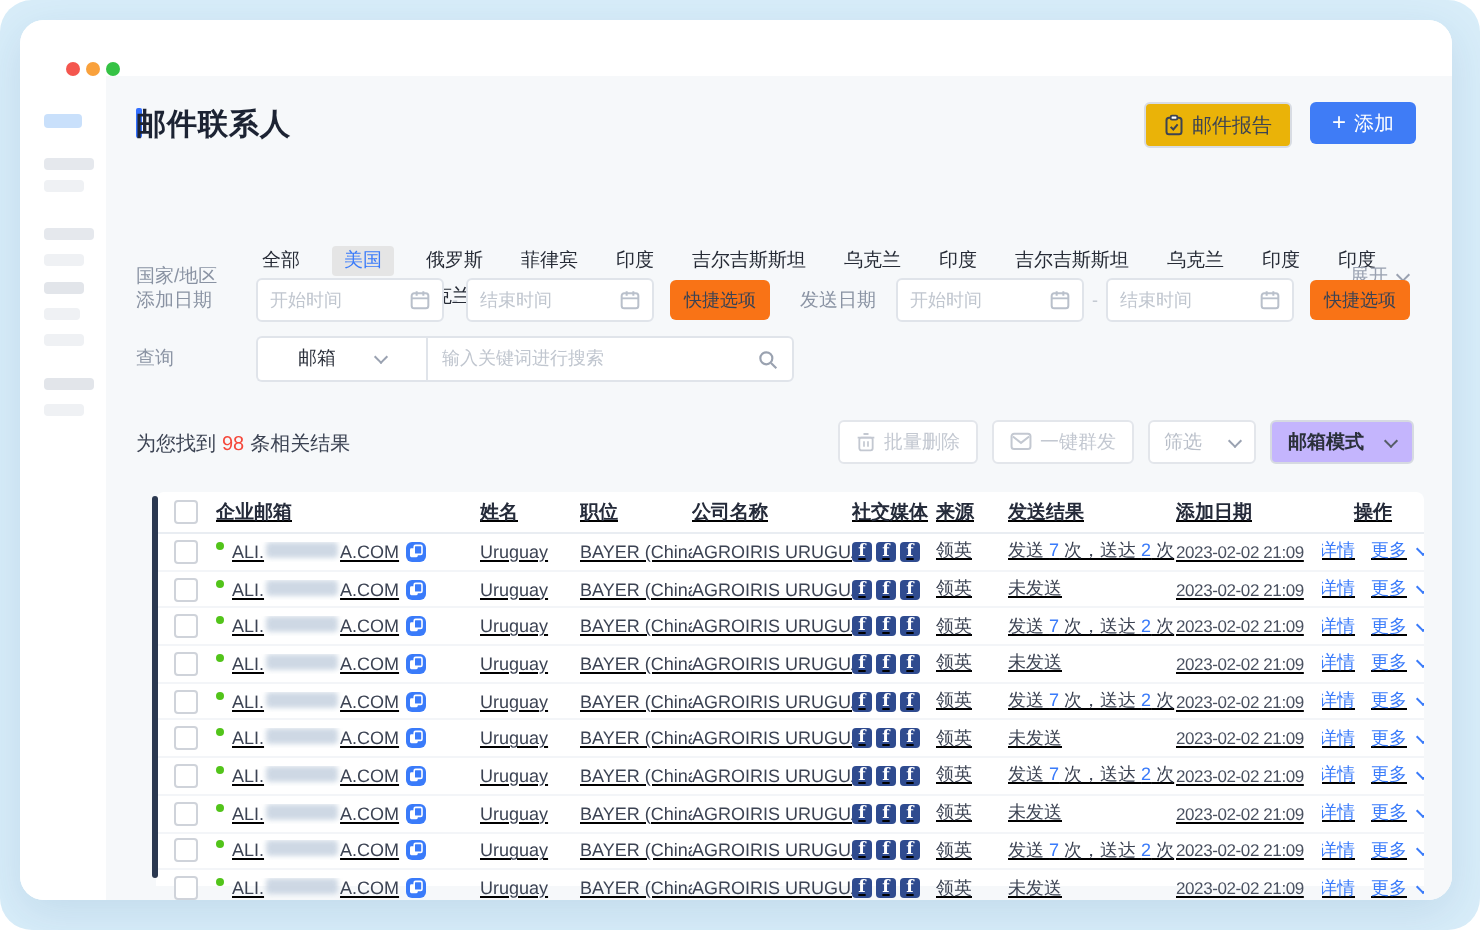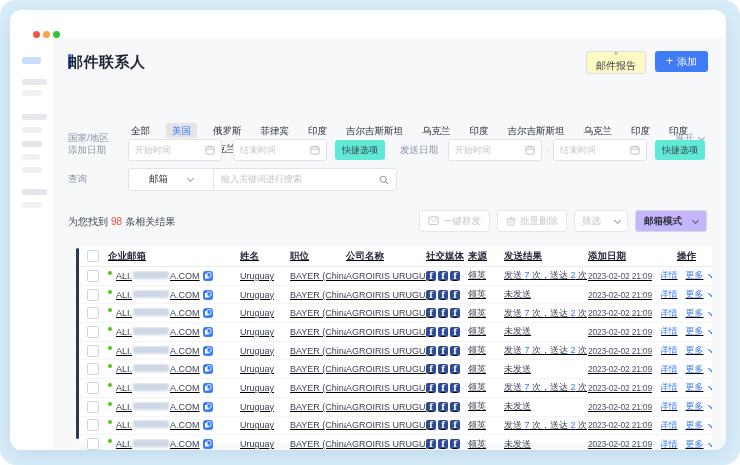--- a/index.html
+++ b/index.html
@@ -9,36 +9,36 @@
   .titlebar{position:absolute;left:0;top:0;right:0;height:28px;background:#fff;}
   .dot{position:absolute;top:21px;width:7px;height:7px;border-radius:50%;}
   .sidebar{position:absolute;left:0;top:28px;width:43px;bottom:0;background:#fff;}
   .sk{position:absolute;left:12px;height:6px;border-radius:2px;background:#ecEEf2;}
   .content{position:absolute;left:43px;top:28px;right:0;bottom:0;background:#f6f8fa;}
   
   .page-header{position:absolute;left:15px;right:18px;top:13px;height:24px;}
   .taccent{position:absolute;left:0;top:3px;width:3px;height:15px;background:#3370ff;border-radius:1px;}
   .ptitle{position:absolute;left:0;top:2px;font-size:15px;font-weight:bold;color:#1c2333;letter-spacing:.5px;}
   .hdr-btns{position:absolute;right:0;top:0;display:flex;gap:9px;}
-  .btn-report{height:21px;border:1px solid #d8dce3;border-radius:3px;background:#fef9c3;color:#3c4353;font-size:10px;display:flex;align-items:center;gap:4px;padding:0 9px;cursor:pointer;flex-direction:column;}
+  .btn-report{height:21px;border:1px solid #d8dce3;border-radius:3px;background:#eab308;color:#3c4353;font-size:10px;display:flex;align-items:center;gap:4px;padding:0 9px;cursor:pointer;}
   .btn-add{height:21px;border:none;border-radius:3px;background:#3f7cf6;color:#fff;font-size:10px;display:flex;align-items:center;gap:4px;padding:0 11px;cursor:pointer;}
   .plus{font-size:12px;line-height:1;margin-top:-1px;}
   
   .frow{position:absolute;left:15px;right:14px;display:flex;align-items:center;}
   .flabel{flex:0 0 60px;color:#8a93a3;font-size:9.5px;}
   .fitem{color:#262b36;font-size:9.5px;margin-right:19px;display:inline-flex;align-items:center;cursor:pointer;}
   .chev{display:inline-block;width:4px;height:4px;border-right:1.1px solid currentColor;border-bottom:1.1px solid currentColor;transform:rotate(45deg);margin-left:5px;margin-bottom:2px;}
   .chev-g{color:#9aa2b1;}
   .chev-b{color:#3a7bfa;}
   .citem{color:#262b36;font-size:9.5px;margin-right:13px;cursor:pointer;padding:2px 3px;border-radius:2px;}
   .citem.sel{background:#e5e5e5;color:#3a7bfa;padding:2px 6px;}
   .expand{position:absolute;right:8px;color:#9aa2b1;font-size:9.5px;display:inline-flex;align-items:center;cursor:pointer;}
   .dinput{width:80px;height:20px;border:1px solid #e0e4ea;border-radius:3px;background:#fff;display:flex;align-items:center;justify-content:space-between;padding:0 6px;color:#c0c6cf;font-size:9px;cursor:text;}
   .dash{margin:0 4px;color:#c0c6cf;font-size:9px;}
-  .qbtn{height:20px;background:#5eead4;border-radius:3px;color:#3c4353;font-size:9px;display:flex;align-items:center;padding:0 7px;margin-left:8px;cursor:pointer;}
+  .qbtn{height:20px;background:#f97316;border-radius:3px;color:#3c4353;font-size:9px;display:flex;align-items:center;padding:0 7px;margin-left:8px;cursor:pointer;}
   .dlabel2{margin-left:15px;flex:0 0 auto;color:#8a93a3;font-size:9.5px;margin-right:10px;}
   .qselect{width:44px;height:21px;border:1px solid #e0e4ea;border-right:none;border-radius:3px 0 0 3px;background:#fff;display:flex;align-items:center;justify-content:space-between;padding:0 20px;color:#2b303b;font-size:9.5px;cursor:pointer;}
   .qinput{width:168px;height:21px;border:1px solid #e0e4ea;border-radius:0 3px 3px 0;background:#fff;display:flex;align-items:center;justify-content:space-between;padding:0 7px;color:#c0c6cf;font-size:9px;cursor:text;}
   
   .results{position:absolute;left:15px;right:19px;top:172px;height:24px;display:flex;align-items:center;}
   .rtext{font-size:10px;color:#3c4353;}
   .rcount{color:#f5483b;margin:0 3px;}
   .rbtns{position:absolute;right:0;top:0;display:flex;gap:7px;}
   .rbtn{height:22px;border:1px solid #e3e6eb;border-radius:3px;background:#fff;color:#c3c8d1;font-size:9.5px;display:flex;align-items:center;gap:4px;padding:0 8px;cursor:pointer;box-sizing:border-box;}
   .rsel{height:22px;width:54px;border:1px solid #e3e6eb;border-radius:3px;background:#fff;color:#b9bfc9;font-size:9.5px;display:flex;align-items:center;justify-content:space-between;padding:0 7px;cursor:pointer;box-sizing:border-box;}
@@ -174,33 +174,33 @@
             </svg>
           </span>
       </div>
 
       <div class="results">
         <span class="rtext">
           <span>为您找到</span><span class="rcount">98</span><span>条相关结果</span>
         </span>
         <div class="rbtns">
           <div class="rbtn">
-            <svg width="11" height="10" viewBox="0 0 12 11">
-                <rect x="0.8" y="1" width="10.4" height="8.4" rx="1.4" fill="none" stroke="#c3c8d1" stroke-width="1.1"></rect>
-                <path d="M1.5 2.5L6 6l4.5-3.5" stroke="#c3c8d1" fill="none" stroke-width="1.1"></path>
-              </svg>
-            <span>一键群发</span>
-          </div>
-          <div class="rbtn">
             <svg width="10" height="10" viewBox="0 0 12 12">
                 <rect x="2" y="3.4" width="8" height="7.6" rx="1.2" fill="none" stroke="#c3c8d1" stroke-width="1.1"></rect>
                 <path d="M1 3.4h10M4.5 1.2h3" stroke="#c3c8d1" stroke-width="1.1"></path>
                 <path d="M4.8 5.6v3.2M7.2 5.6v3.2" stroke="#c3c8d1" stroke-width="1"></path>
               </svg>
             <span>批量删除</span>
+          </div>
+          <div class="rbtn">
+            <svg width="11" height="10" viewBox="0 0 12 11">
+                <rect x="0.8" y="1" width="10.4" height="8.4" rx="1.4" fill="none" stroke="#c3c8d1" stroke-width="1.1"></rect>
+                <path d="M1.5 2.5L6 6l4.5-3.5" stroke="#c3c8d1" fill="none" stroke-width="1.1"></path>
+              </svg>
+            <span>一键群发</span>
           </div>
           <div class="rsel">
               <span>筛选</span>
               <i class="chev chev-g"></i>
             </div>
           <div class="rmode">
               <span>邮箱模式</span>
               <i class="chev" style="color:#555c68;"></i>
             </div>
         </div>

